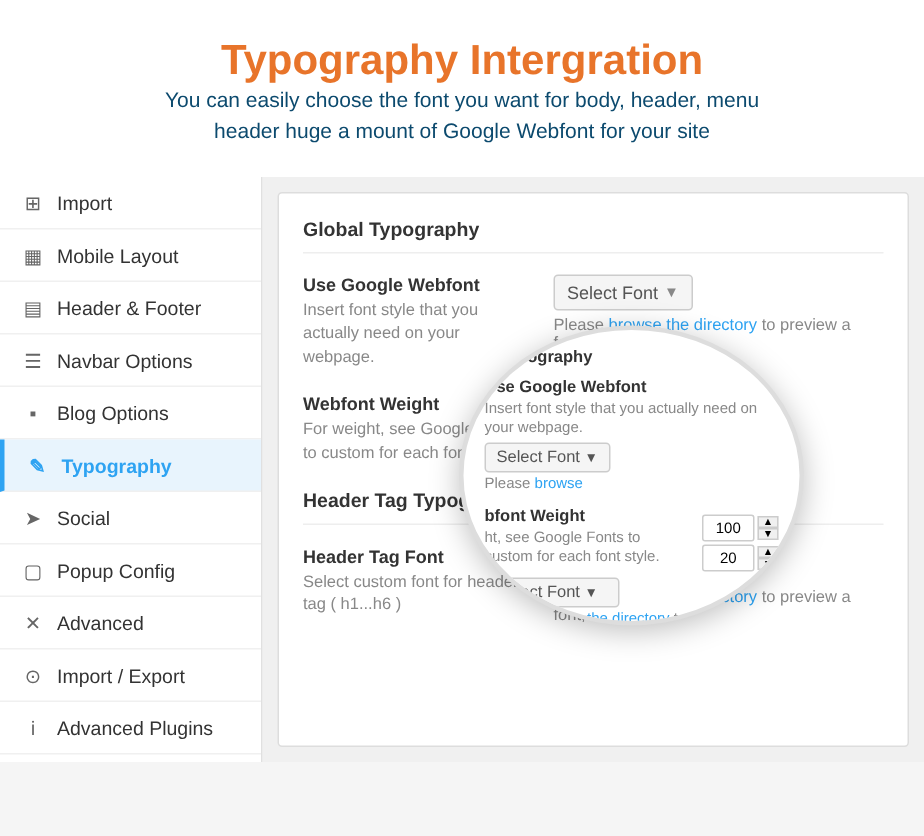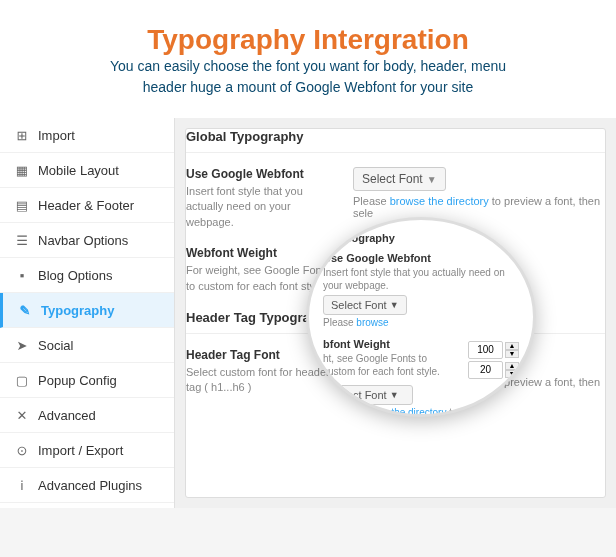--- a/index.html
+++ b/index.html
@@ -77,20 +77,21 @@
       color: #2ea3f2;
     }
 
     
     .main-content {
       flex: 1;
       background: #fff;
       margin: 10px;
       border: 1px solid #ddd;
       border-radius: 3px;
+      padding: 16px;
       position: relative;
       overflow: hidden;
     }
 
     .section-title {
       font-size: 13px;
       font-weight: 700;
       color: #333;
       margin-bottom: 14px;
       padding-bottom: 8px;
@@ -263,21 +264,21 @@
       margin-top: 2px;
     }
 
     .magnify-browse a {
       color: #2ea3f2;
       text-decoration: none;
     }
 
     .magnify-weight-row {
       display: flex;
-      align-items: center;
+      align-items: flex-end;
       gap: 8px;
     }
 
     .magnify-weight-left {
       flex: 1;
     }
 
     .magnify-weight-controls {
       display: flex;
       flex-direction: column;

